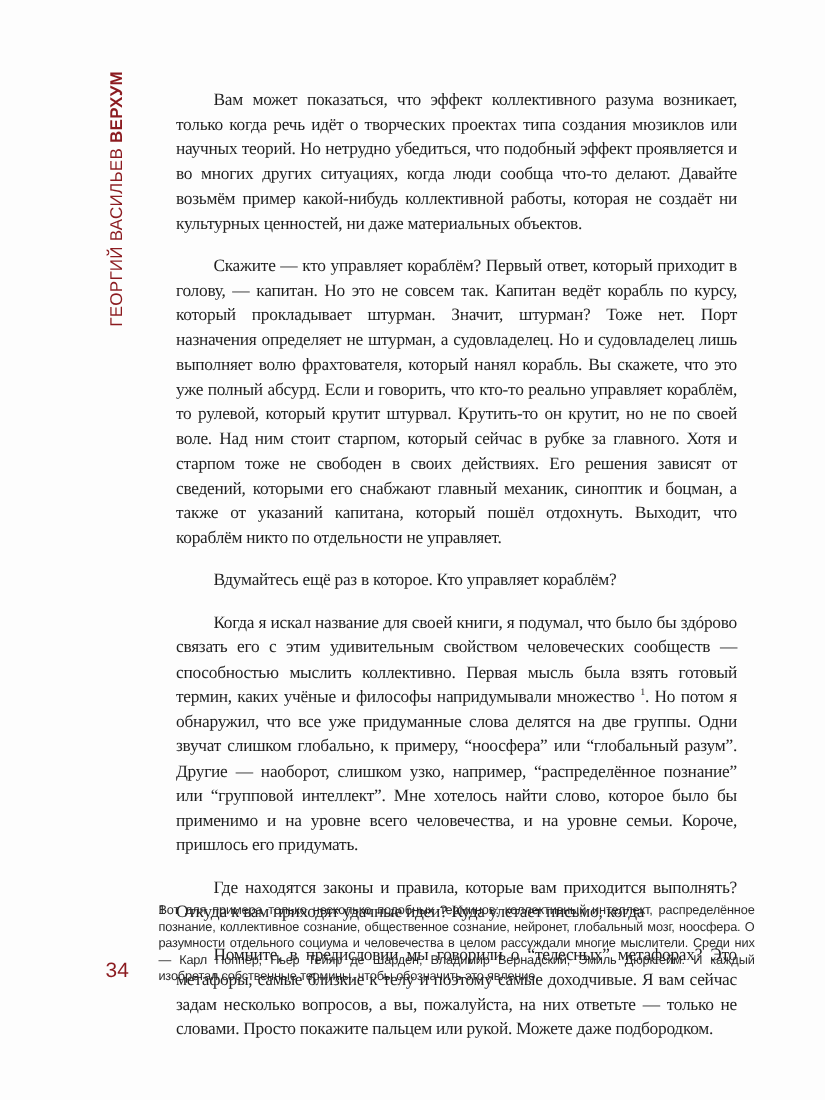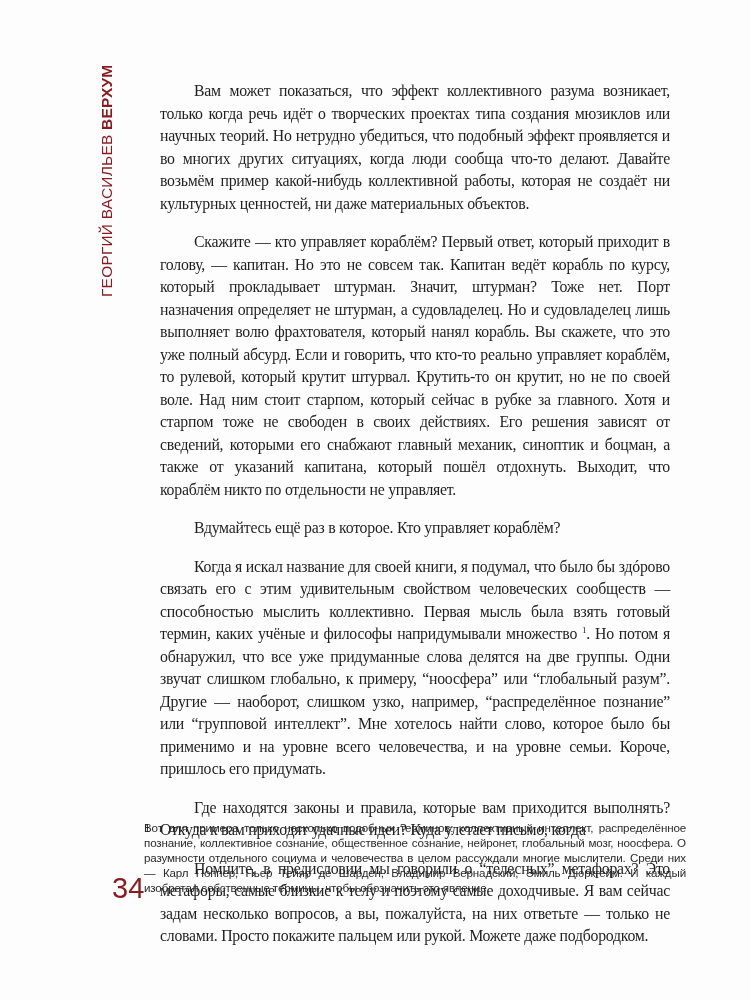--- a/index.html
+++ b/index.html
@@ -22,21 +22,21 @@
     .text-block p { margin: 16px; text-indent: 34px; font-family: Liberation Serif, serif; }
     sup { font-size: 9px; vertical-align: 6px; line-height: 0; }
     .footnote {
       position: absolute; left: 144px; top: 820px; width: 542px;
       font-size: 11.6px; line-height: 15px; text-align: justify; color: #2a2a2a;
       letter-spacing: -0.15px;
     }
     .footnote .fn-num { position: absolute; left: 0; top: 0; }
     .footnote .fn-text { display: block; }
     .page-number {
-      position: absolute; left: 112px; top: 872px; font-size: 29px; color: #8b1a1f;
+      position: absolute; left: 96px; top: 872px; font-size: 19px; color: #8b1a1f;
       font-family: "Liberation Sans", sans-serif;
     }
   </style>
 </head>
 <body>
 
 <div class="page">
 
   <div class="spine">
     <span>ГЕОРГИЙ ВАСИЛЬЕВ</span>

